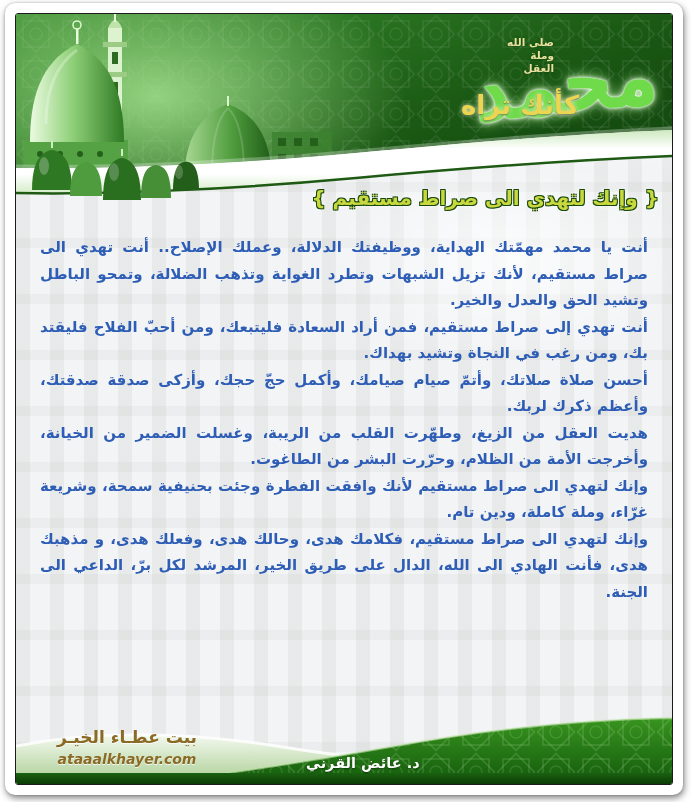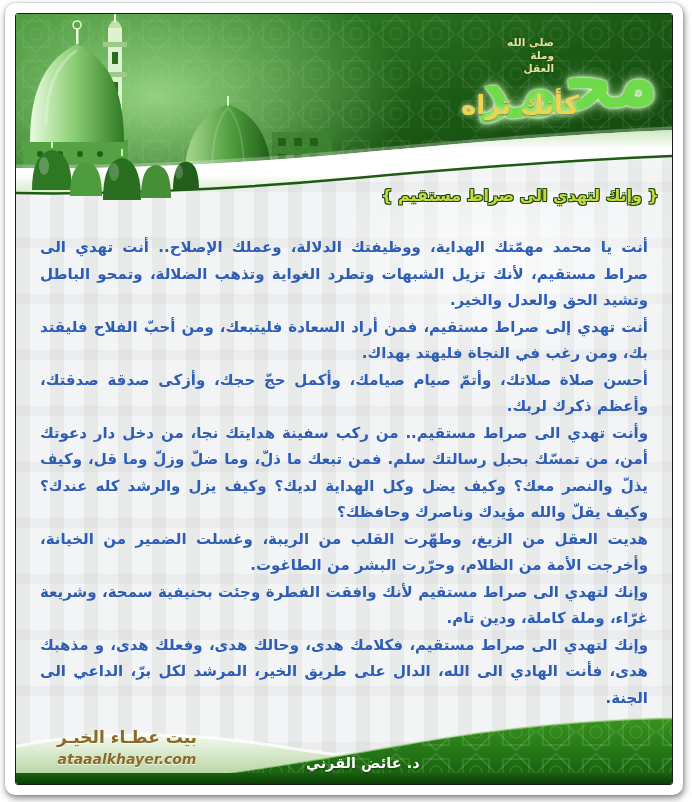--- a/index.html
+++ b/index.html
@@ -23,21 +23,21 @@
         text-shadow:0 0 2px #ffffff,0 0 6px rgba(255,255,255,.95),0 0 14px rgba(190,255,160,.8),2px 2px 1px #174d10;
         direction:rtl;z-index:3;}
   .salawat{position:absolute;top:22px;right:118px;width:48px;font-size:10.5px;
         font-weight:bold;line-height:13px;color:#e9e0a0;z-index:3;direction:rtl;
         text-shadow:0 0 3px rgba(0,60,0,.8);}
   .salawat span{display:block;}
   .caption{position:absolute;top:76px;right:93px;font-size:26px;font-weight:bold;color:#ecd54f;
         direction:rtl;z-index:3;white-space:nowrap;
         text-shadow:0 0 5px rgba(255,255,220,.85),0 1px 2px rgba(20,50,10,.8);}
   .verse-title{position:absolute;top:172px;right:13px;z-index:4;direction:rtl;white-space:nowrap;
-        font-size:16px;font-weight:bold;color:#c8d83e;letter-spacing:.5px;
+        font-size:20px;font-weight:bold;color:#c8d83e;letter-spacing:.5px;
         text-shadow:-1px -1px 0 #17490f,1px -1px 0 #17490f,-1px 1px 0 #17490f,1px 1px 0 #17490f,
                     0 0 6px rgba(255,255,255,.85),0 0 10px rgba(255,255,255,.6);margin-left:8px;}
   .quote{position:absolute;top:220px;left:24px;right:24px;z-index:2;direction:rtl;
         text-align:justify;color:#2e5db6;font-size:15px;font-weight:bold;line-height:26.5px;}
   .quote p{margin:0;padding:0;}
   .footer{position:absolute;bottom:0;left:0;width:656px;height:72px;z-index:2;}
   .brand{position:absolute;left:30px;bottom:13px;width:162px;text-align:center;z-index:3;
         color:#8a6a25;direction:rtl;}
   .brand-ar{font-size:17px;font-weight:bold;line-height:22px;white-space:nowrap;
         text-shadow:0 1px 0 rgba(255,255,255,.8);}
@@ -163,23 +163,22 @@
           <span>وملة</span>
           <span>العقل</span>
         </div>
         <div class="caption">كأنك تراه</div>
       </div>
 
       <div class="verse-title">{ وإنك لتهدي الى صراط مستقيم }</div>
 
       <div class="quote">
         <p>أنت يا محمد مهمّتك الهداية، ووظيفتك الدلالة، وعملك الإصلاح.. أنت تهدي الى صراط مستقيم، لأنك تزيل الشبهات وتطرد الغواية وتذهب الضلالة، وتمحو الباطل وتشيد الحق والعدل والخير.</p>
-        <p>أنت تهدي إلى صراط مستقيم، فمن أراد السعادة فليتبعك، ومن أحبّ الفلاح فليقتد بك، ومن رغب في النجاة فليهتد بهداك.</p>
+        <p>أنت تهدي إلى صراط مستقيم، فمن أراد السعادة فليتبعك، ومن أحبّ الفلاح فليقتد بك، ومن رغب في النجاة وتشيد بهداك.</p>
         <p>أحسن صلاة صلاتك، وأتمّ صيام صيامك، وأكمل حجّ حجك، وأزكى صدقة صدقتك، وأعظم ذكرك لربك.</p>
-        <p>وأنت تهدي الى صراط مستقيم.. من ركب سفينة هدايتك نجا، من دخل دار دعوتك أمن، من تمسّك بحبل رسالتك سلم. فمن تبعك ما ذلّ، وما ضلّ وزلّ وما قل، وكيف يذلّ والنصر معك؟ وكيف يضل وكل الهداية لديك؟ وكيف يزل والرشد كله عندك؟ وكيف يقلّ والله مؤيدك وناصرك وحافظك؟</p>
         <p>هديت العقل من الزيغ، وطهّرت القلب من الريبة، وغسلت الضمير من الخيانة، وأخرجت الأمة من الظلام، وحرّرت البشر من الطاغوت.</p>
         <p>وإنك لتهدي الى صراط مستقيم لأنك وافقت الفطرة وجئت بحنيفية سمحة، وشريعة غرّاء، وملة كاملة، ودين تام.</p>
         <p>وإنك لتهدي الى صراط مستقيم، فكلامك هدى، وحالك هدى، وفعلك هدى، و مذهبك هدى، فأنت الهادي الى الله، الدال على طريق الخير، المرشد لكل برّ، الداعي الى الجنة.</p>
       </div>
 
       <div class="footer">
         <svg width="656" height="72" viewBox="0 0 656 72">
           <defs>
             <linearGradient id="lw" x1="0" y1="0" x2="0" y2="1">
               <stop offset="0" stop-color="#f3f9ef"></stop>

